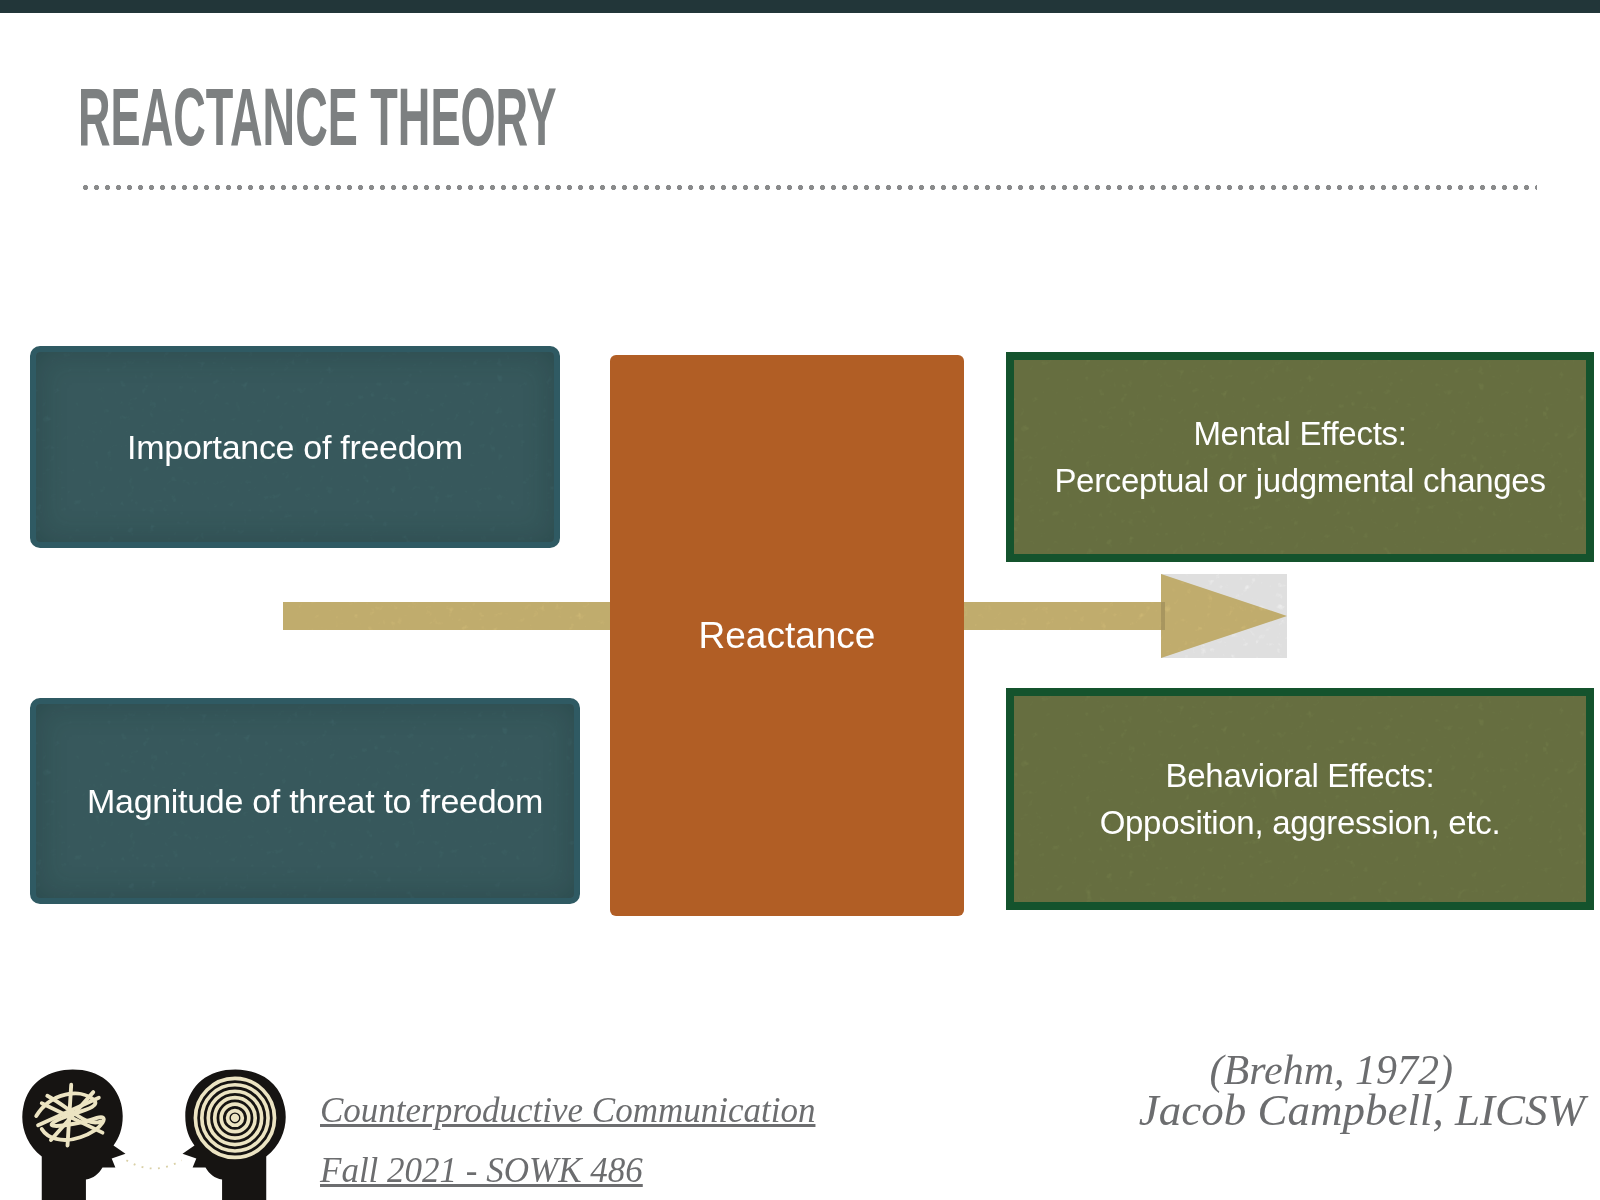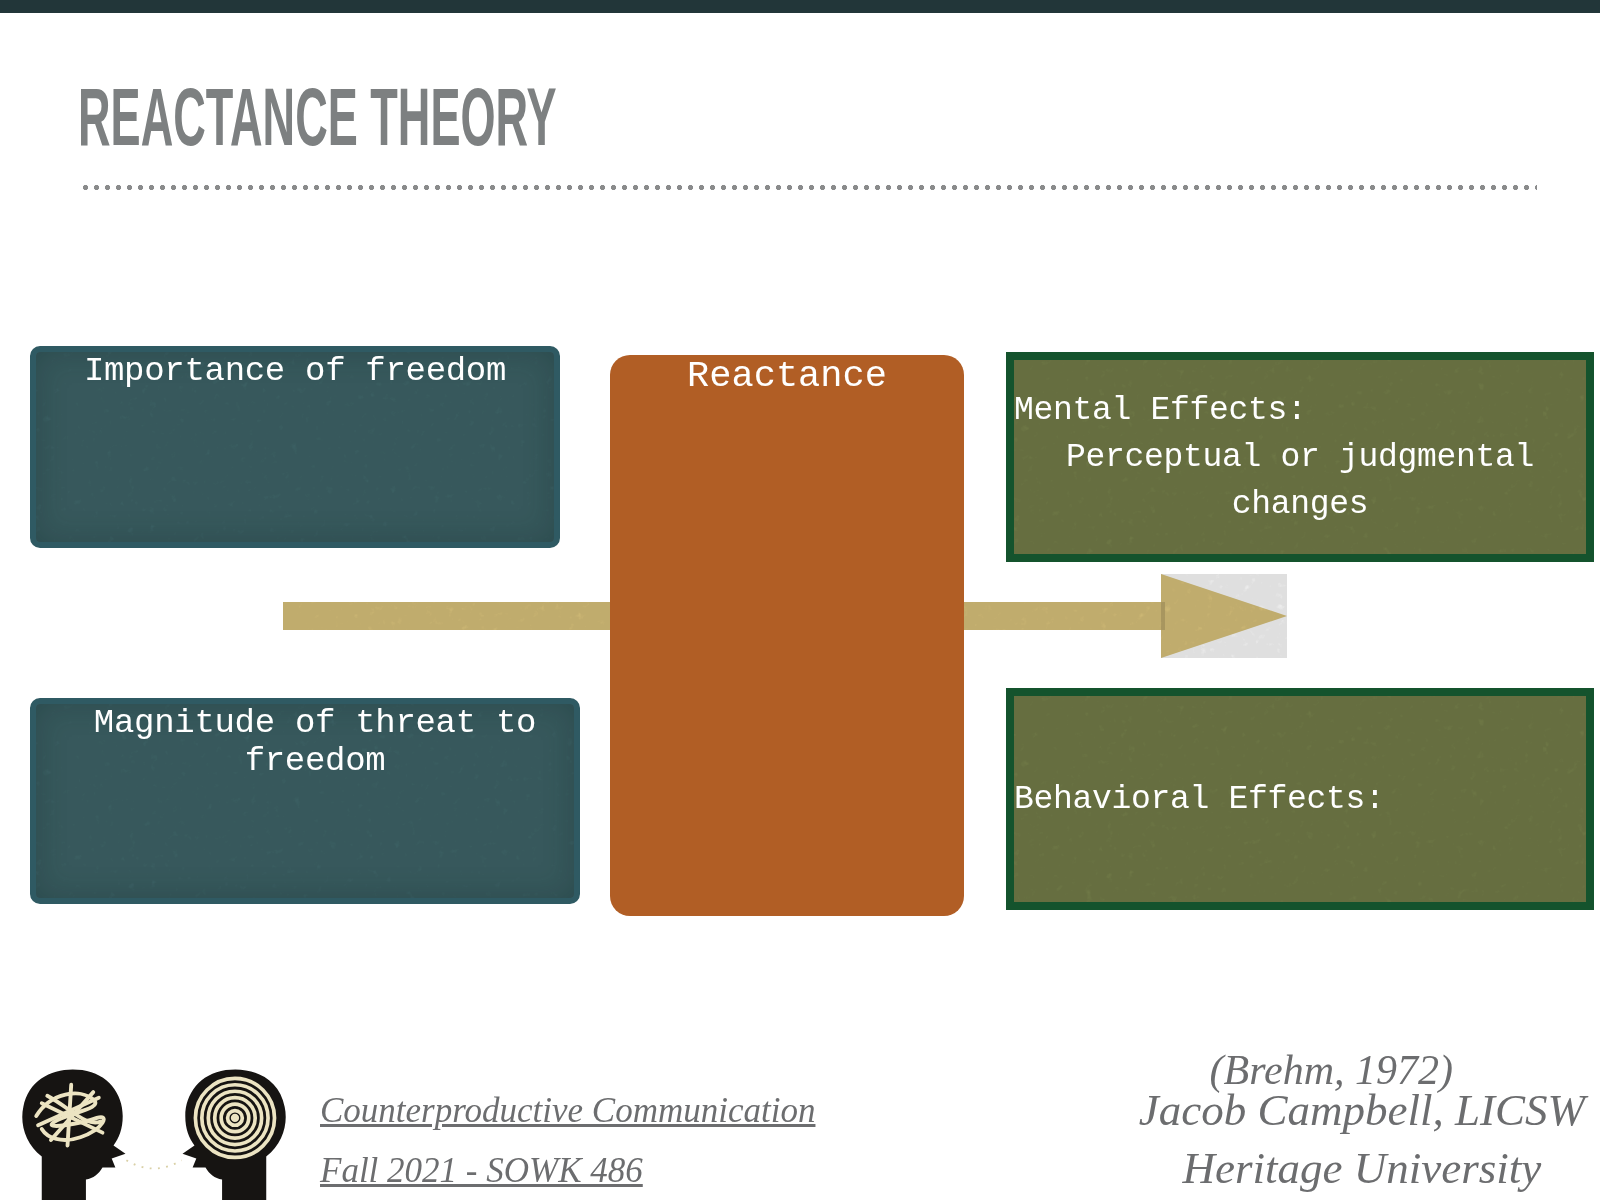--- a/index.html
+++ b/index.html
@@ -13,36 +13,36 @@
     font-size:82px;line-height:1.0;color:#7d8081;letter-spacing:0px;
     transform:scaleX(0.55);transform-origin:left center;white-space:nowrap;
   }
 
   .dotted-divider{
     position:absolute;left:82px;top:184px;width:1455px;height:7px;
     background-image:radial-gradient(circle at 3.5px 3.5px, #8a8b8c 2.3px, rgba(0,0,0,0) 2.9px);
     background-size:11px 7px;background-repeat:repeat-x;
   }
 
-  .box{position:absolute;display:flex;align-items:flex-start;justify-content:center;
-       text-align:center;color:#ffffff;overflow:hidden;font-family:Liberation Mono, monospace;}
+  .box{position:absolute;display:flex;align-items:center;justify-content:center;
+       text-align:center;color:#ffffff;overflow:hidden;}
   .box .tex{position:absolute;left:0;top:0;width:100%;height:100%;opacity:.16;mix-blend-mode:multiply;pointer-events:none;}
   .box .lbl{position:relative;z-index:2;}
 
   .box-teal{
     background:#41696d;border:6px solid #2f5a63;border-radius:10px;
     box-shadow:inset 0 0 30px rgba(10,40,45,.25);
     font-size:34px;letter-spacing:-0.3px;
   }
   .teal-1{left:30px;top:346px;width:518px;height:190px;}
   .teal-2{left:30px;top:698px;width:518px;height:194px;padding-left:20px;}
 
   .box-orange{
     left:610px;top:355px;width:354px;height:561px;
-    background:#b15e25;border-radius:20px;font-size:37px;z-index:3;
+    background:#b15e25;border-radius:6px;font-size:37px;z-index:3;
   }
 
   .box-green{
     background:#79834c;border:8px solid #14532d;
     font-size:33px;line-height:47px;letter-spacing:-0.3px;flex-direction:column;z-index:2;
   }
   .green-1{left:1006px;top:352px;width:572px;height:194px;}
   .green-2{left:1006px;top:688px;width:572px;height:206px;}
 
   .flow-arrow{position:absolute;left:283px;top:570px;width:1006px;height:92px;z-index:1;}
@@ -106,20 +106,21 @@
     </svg>
   <span class="lbl">Mental Effects:</span>
   <span class="lbl">Perceptual or judgmental changes</span>
 </div>
 
 <div class="box box-green green-2">
   <svg class="tex">
       <rect width="100%" height="100%" filter="url(#grain)"></rect>
     </svg>
   <span class="lbl">Behavioral Effects:</span>
+  <span class="lbl">Opposition, aggression, etc.</span>
 </div>
 
 <svg class="logo" viewBox="0 0 300 143" aria-hidden="true">
   <g>
     <path d="M28,200 L28,96 C10,82 4,60 8,42 C14,10 44,-2 72,2 C100,6 116,28 116,52 C116,66 112,76 106,84 L119,93 L104,98 L108,108 L94,108 C90,115 84,120 76,121 L76,200 Z" fill="#161412"></path>
     <g stroke="#ece4c2" stroke-width="4.2" fill="none" stroke-linecap="round">
       <path d="M22,52 C38,26 70,22 84,34 C96,44 58,48 42,58 C26,68 72,60 88,54 C102,49 96,66 70,75 C50,82 34,76 28,66"></path>
       <path d="M28,38 L94,70"></path>
       <path d="M24,62 L90,32"></path>
       <path d="M38,78 L84,26"></path>
@@ -144,14 +145,13 @@
 
 <div class="footer-text course-block">
   <div>Counterproductive Communication</div>
   <div>Fall 2021 - SOWK 486</div>
 </div>
 
 <div class="footer-text citation">(Brehm, 1972)</div>
 
 <div class="footer-text credit-block">
   <div>Jacob Campbell, LICSW</div>
-  <div>Heritage University</div>
 </div>
 
 </body></html>

